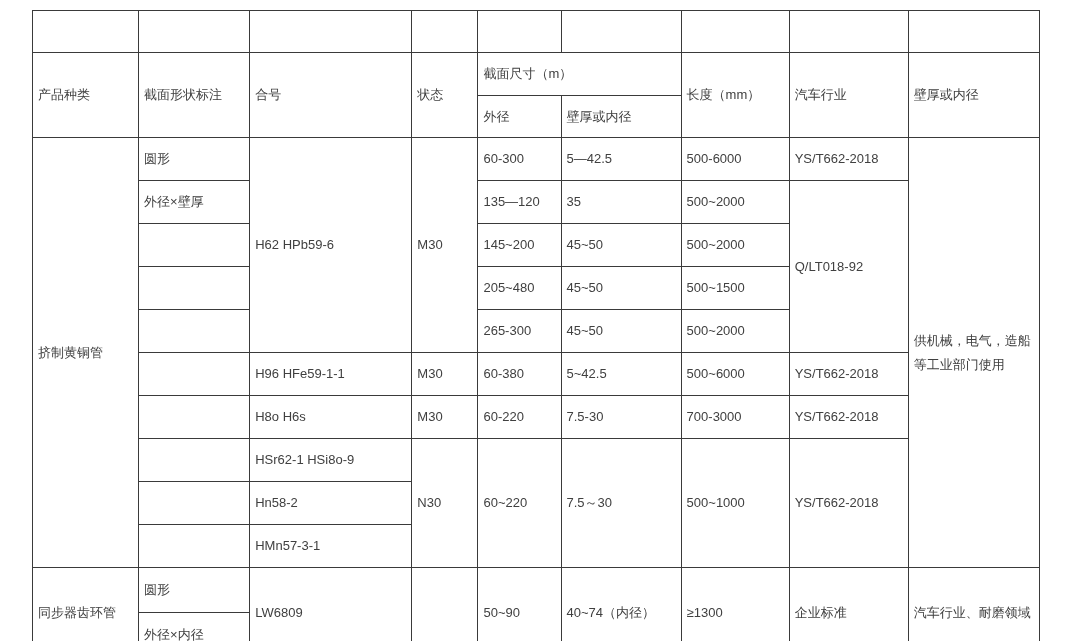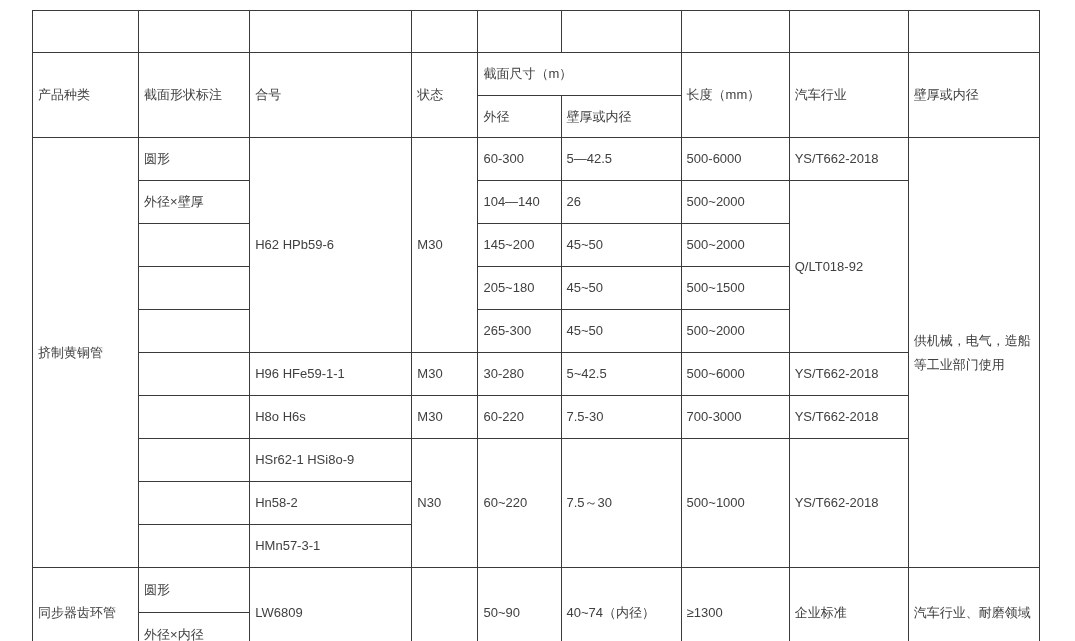--- a/index.html
+++ b/index.html
@@ -89,52 +89,52 @@
       <td rowspan="5">M30</td>
       <td>60-300</td>
       <td>5—42.5</td>
       <td>500-6000</td>
       <td>YS/T662-2018</td>
       <td rowspan="10">供机械，电气，造船等工业部门使用</td>
     </tr>
 
     <tr class="h38">
       <td>外径×壁厚</td>
-      <td>104—140</td>
-      <td>26</td>
+      <td>135—120</td>
+      <td>35</td>
       <td>500~2000</td>
       <td rowspan="4">Q/LT018-92</td>
     </tr>
 
     <tr class="h38">
       <td></td>
       <td>145~200</td>
       <td>45~50</td>
       <td>500~2000</td>
     </tr>
 
     <tr class="h38">
       <td></td>
-      <td>205~180</td>
+      <td>205~480</td>
       <td>45~50</td>
       <td>500~1500</td>
     </tr>
 
     <tr class="h38">
       <td></td>
       <td>265-300</td>
       <td>45~50</td>
       <td>500~2000</td>
     </tr>
 
     <tr class="h38">
       <td></td>
       <td>H96 HFe59-1-1</td>
       <td>M30</td>
-      <td>30-280</td>
+      <td>60-380</td>
       <td>5~42.5</td>
       <td>500~6000</td>
       <td>YS/T662-2018</td>
     </tr>
 
     <tr class="h38">
       <td></td>
       <td>H8o H6s</td>
       <td>M30</td>
       <td>60-220</td>

